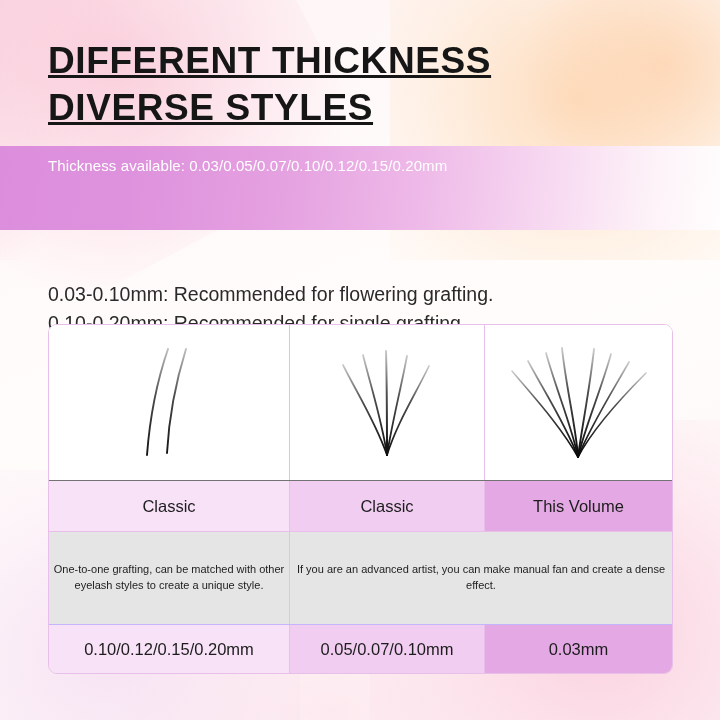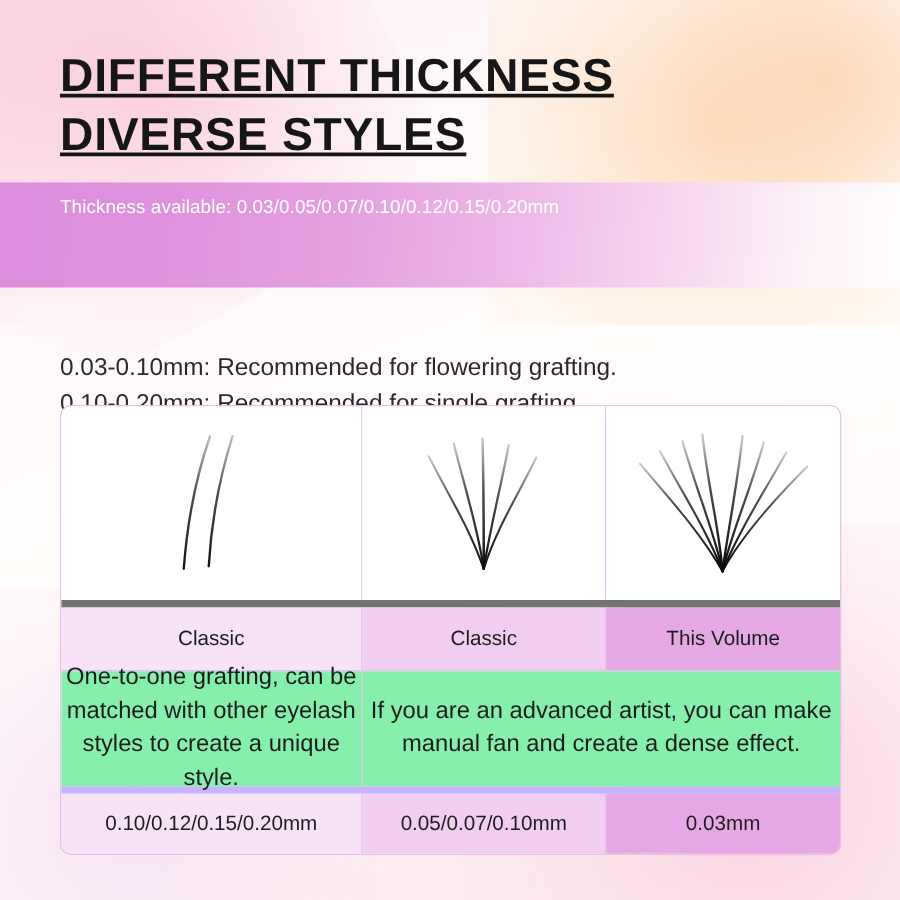--- a/index.html
+++ b/index.html
@@ -139,48 +139,48 @@
     width: 241px;
     display: flex; align-items: center; justify-content: center;
     background: #ffffff;
     border-right: 1px solid #e8bfe8;
   }
   .cell-art.c2 { width: 195px; }
   .cell-art.c3 { width: 187px; border-right: none; }
   .cell-art svg { display: block; }
 
   
-  .row-label { height: 50px; border-top: 6px solid #737373; }
+  .row-label { height: 50px; border-top: 1px solid #737373; }
   .cell-label {
     display: flex; align-items: center; justify-content: center;
     font-size: 16.5px;
     color: #1d1d1d;
     border-right: 1px solid #e8bfe8;
   }
   .cell-label.c1 { width: 241px; background: #f7e2f7; }
   .cell-label.c2 { width: 195px; background: #f1cdf1; }
   .cell-label.c3 { width: 187px; background: #e4a8e4; border-right: none; }
 
   
   .row-desc { height: 92px; border-top: 1px solid #e8bfe8; background: #ffffff; }
   .cell-desc {
     display: flex; align-items: center; justify-content: center;
     text-align: center;
-    font-size: 19px;
+    font-size: 11px;
     color: #1d1d1d;
     line-height: 1.42;
     padding: 0 2px;
-    background: #86efac;
+    background: #e5e5e5;
     border-right: 1px solid #e8bfe8;
   }
   .cell-desc.c1 { width: 241px; }
   .cell-desc.span2 { width: 382px; border-right: none; }
 
   
-  .row-spec { height: 48px; border-top: 6px solid #c4b5fd; }
+  .row-spec { height: 48px; border-top: 1px solid #c4b5fd; }
   .cell-spec {
     display: flex; align-items: center; justify-content: center;
     font-size: 16.5px;
     color: #1d1d1d;
     border-right: 1px solid #e8bfe8;
   }
   .cell-spec.c1 { width: 241px; background: #f7e2f7; }
   .cell-spec.c2 { width: 195px; background: #f1cdf1; }
   .cell-spec.c3 { width: 187px; background: #e4a8e4; border-right: none; }
 </style>

